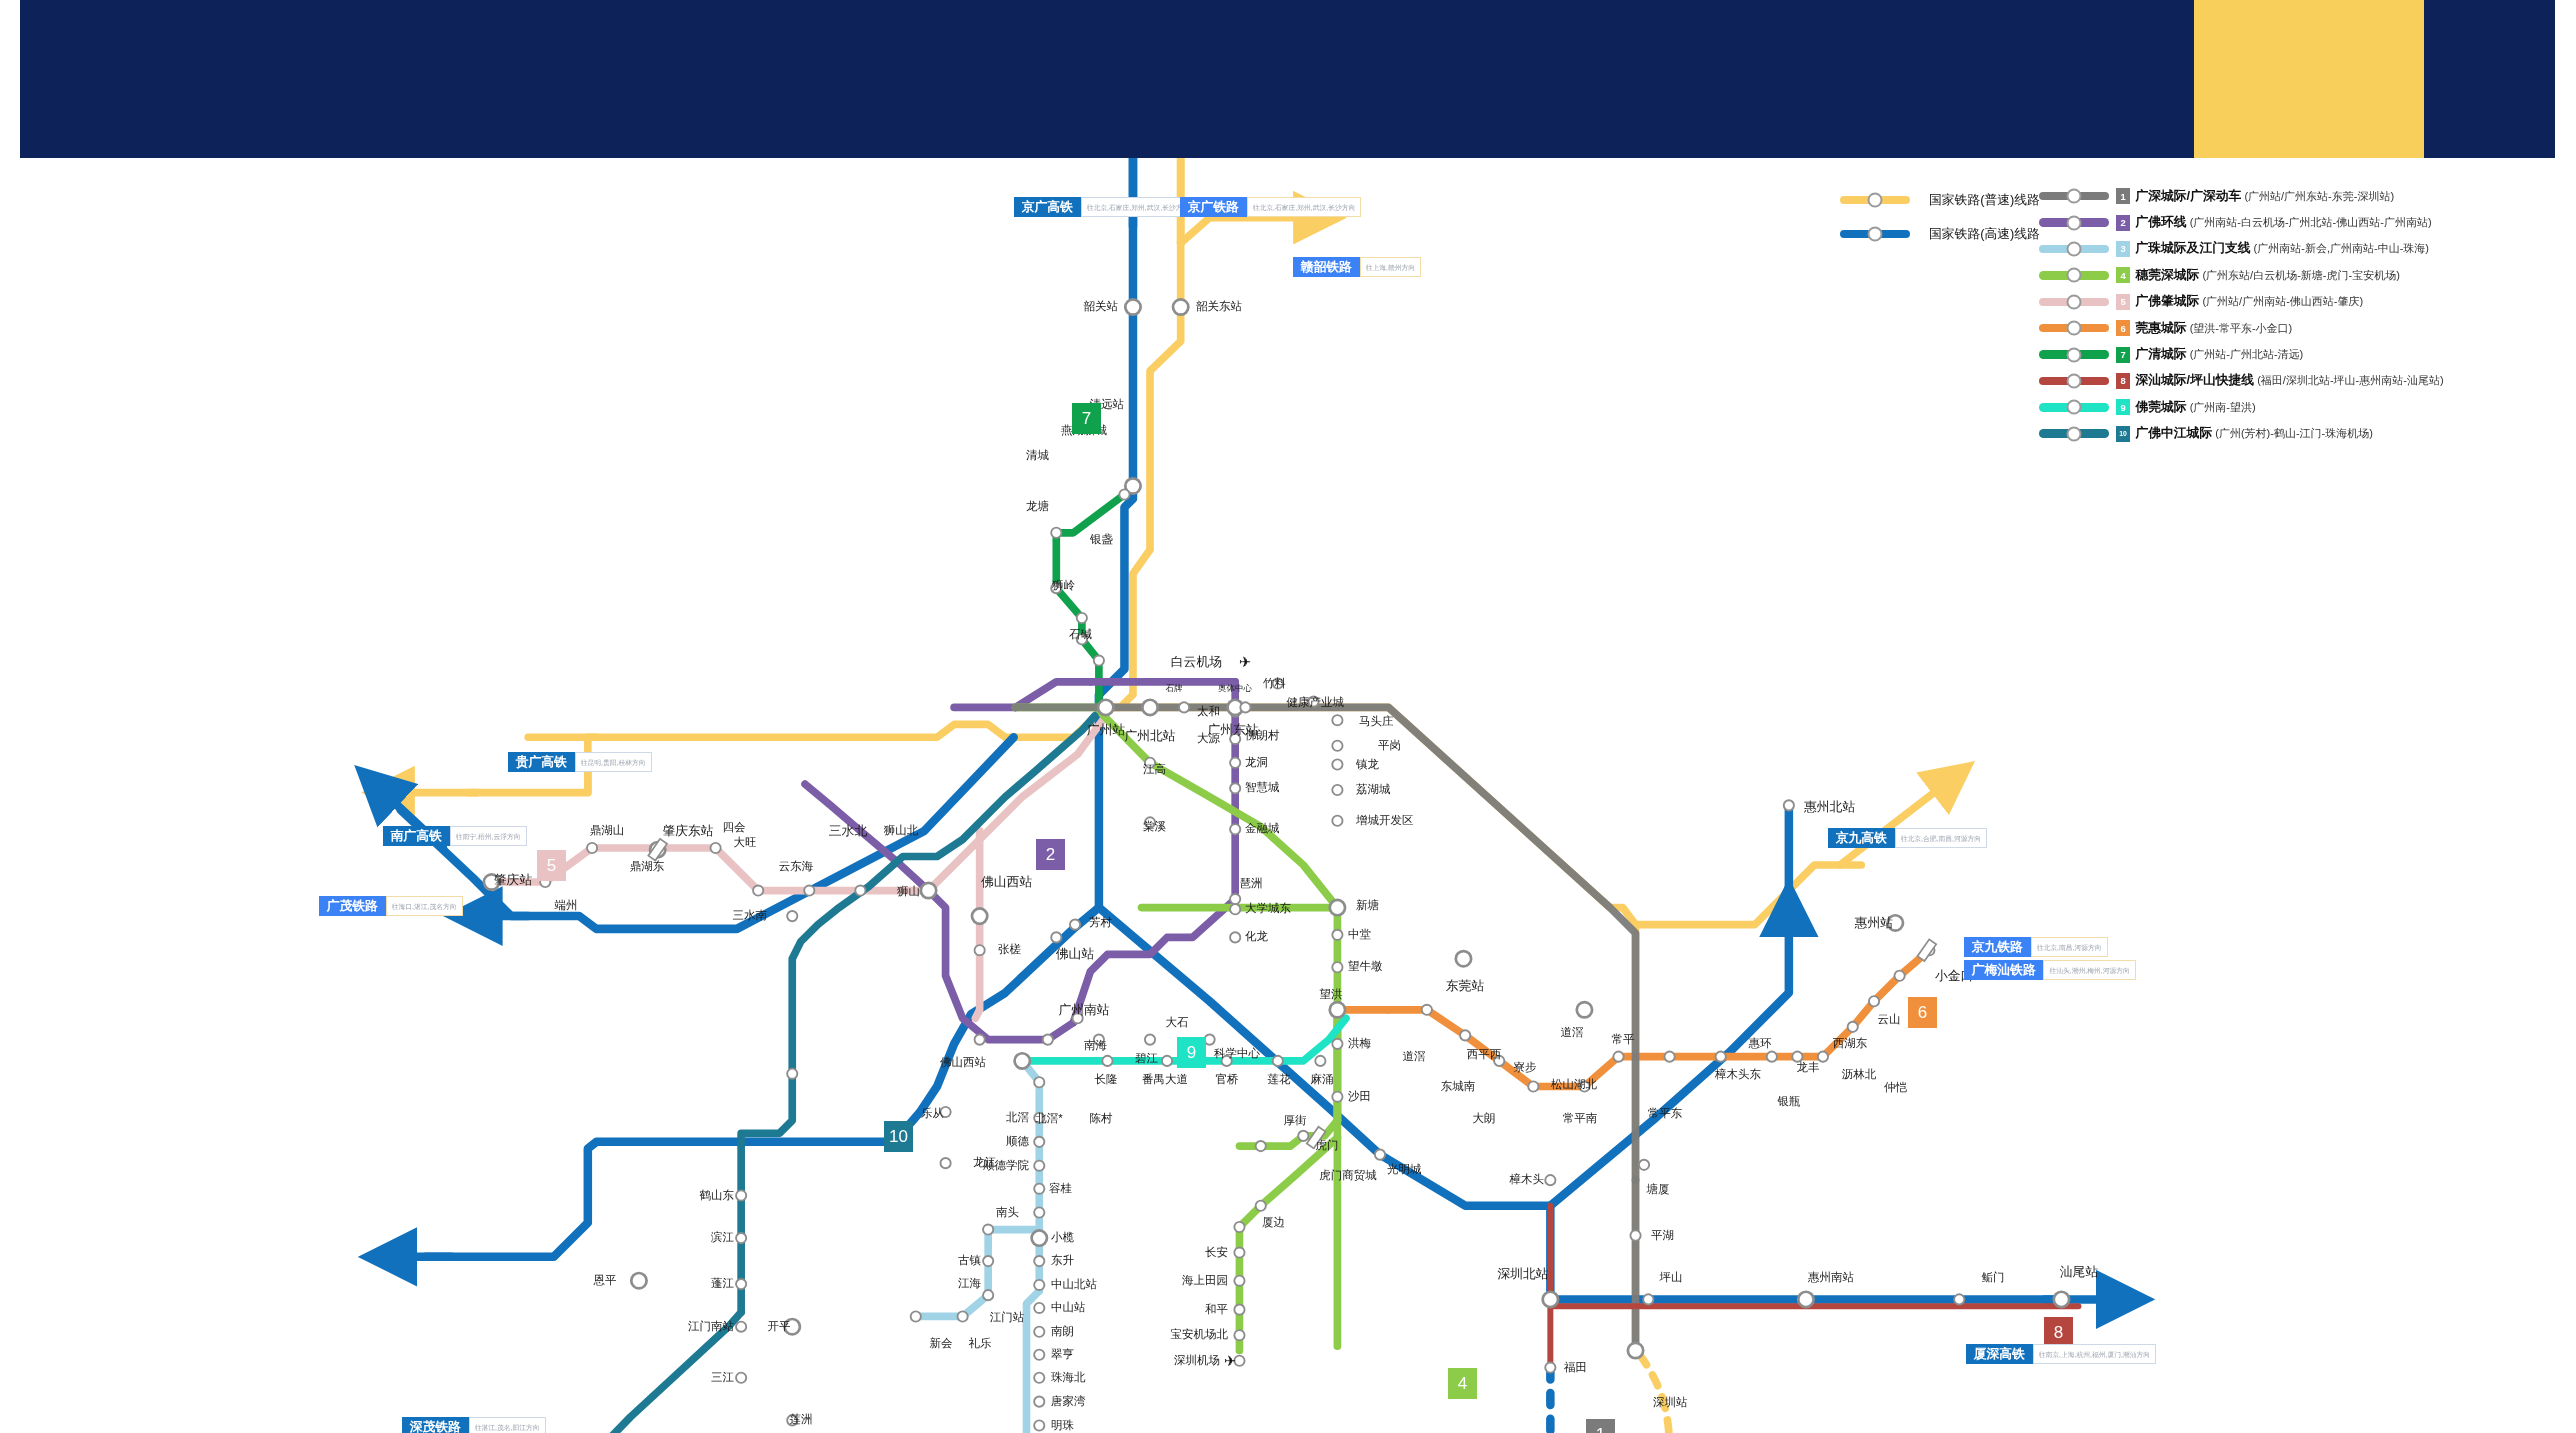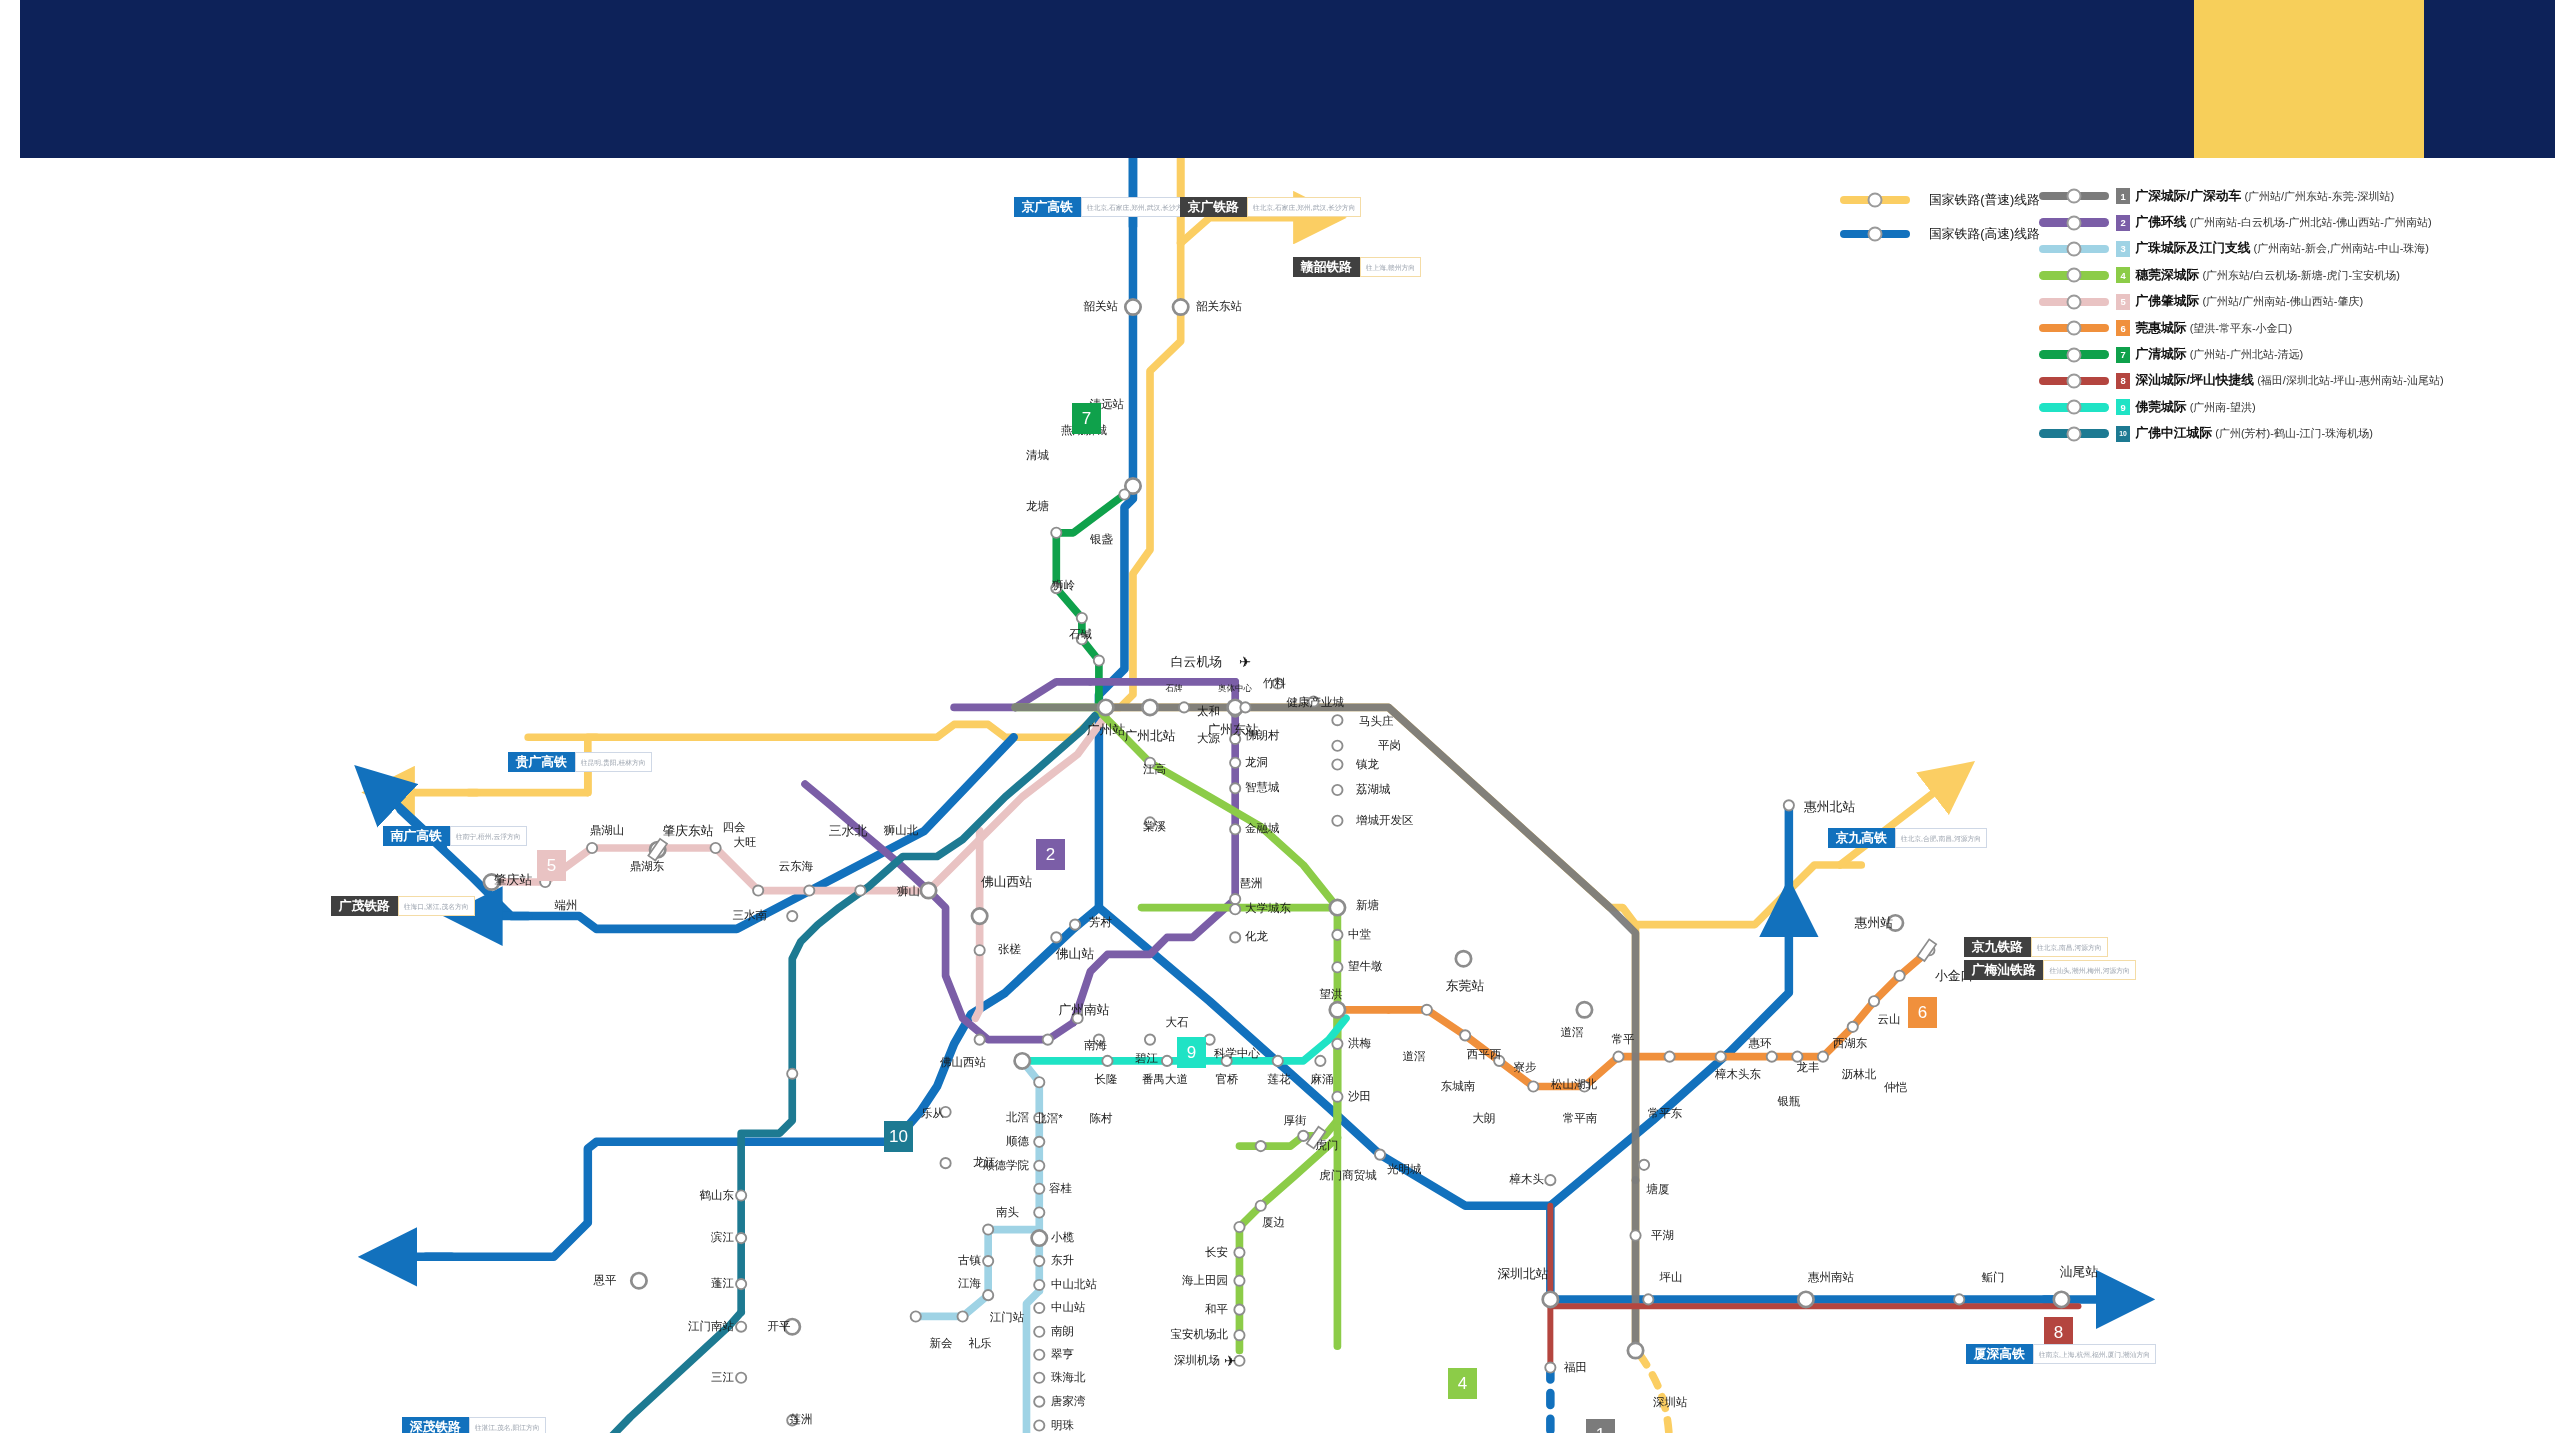--- a/index.html
+++ b/index.html
@@ -43,21 +43,21 @@
           display:flex;align-items:center;justify-content:center;}
 
   
   .railtag{position:absolute;display:flex;align-items:stretch;height:20.4px;}
   .railtag .nm{padding:0 7.7px;color:#fff;font-size:12.8px;display:flex;align-items:center;
                font-weight:bold;white-space:nowrap;}
   .railtag .dir{padding:1.7px 5.1px;background:#fff;border:0.9px solid #cfd8e6;color:#9aa2ad;
                 font-size:6.8px;display:flex;align-items:center;text-align:center;
                 line-height:1.05;max-width:119px;}
   .railtag.blue .nm{background:#1271bd;}
-  .railtag.yellow .nm{background:#404040;}
+  .railtag.yellow .nm{background:#3b82f6;}
   .railtag.yellow .dir{border-color:#f4dca6;}
 
   .plane{position:absolute;font-size:14.5px;color:#111;transform:translate(-50%,-50%);}
 </style>
 </head>
 <body>
 
 <div id="title-bar">
   <div id="title-accent"></div>
   <div id="title-accent2"></div>
@@ -591,21 +591,21 @@
       <span class="dir">往上海,赣州方向</span>
     </div>
 <div class="railtag blue" id="rt-ggg" style="left:508px;top:594px">
       <span class="nm">贵广高铁</span>
       <span class="dir">往昆明,贵阳,桂林方向</span>
     </div>
 <div class="railtag blue" id="rt-ngg" style="left:383px;top:668px">
       <span class="nm">南广高铁</span>
       <span class="dir">往南宁,梧州,云浮方向</span>
     </div>
-<div class="railtag yellow" id="rt-gmt" style="left:331px;top:738px">
+<div class="railtag yellow" id="rt-gmt" style="left:319px;top:738px">
       <span class="nm">广茂铁路</span>
       <span class="dir">往海口,湛江,茂名方向</span>
     </div>
 <div class="railtag blue" id="rt-smt" style="left:402px;top:1259px">
       <span class="nm">深茂铁路</span>
       <span class="dir">往湛江,茂名,阳江方向</span>
     </div>
 <div class="railtag blue" id="rt-jjg" style="left:1828px;top:670px">
       <span class="nm">京九高铁</span>
       <span class="dir">往北京,合肥,南昌,河源方向</span>

